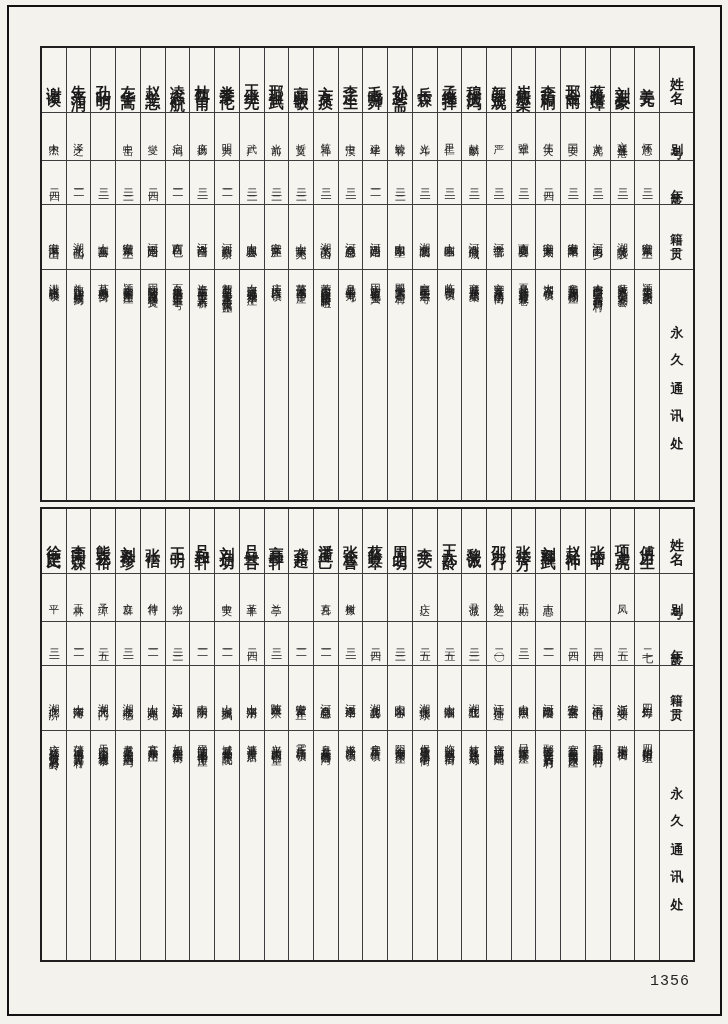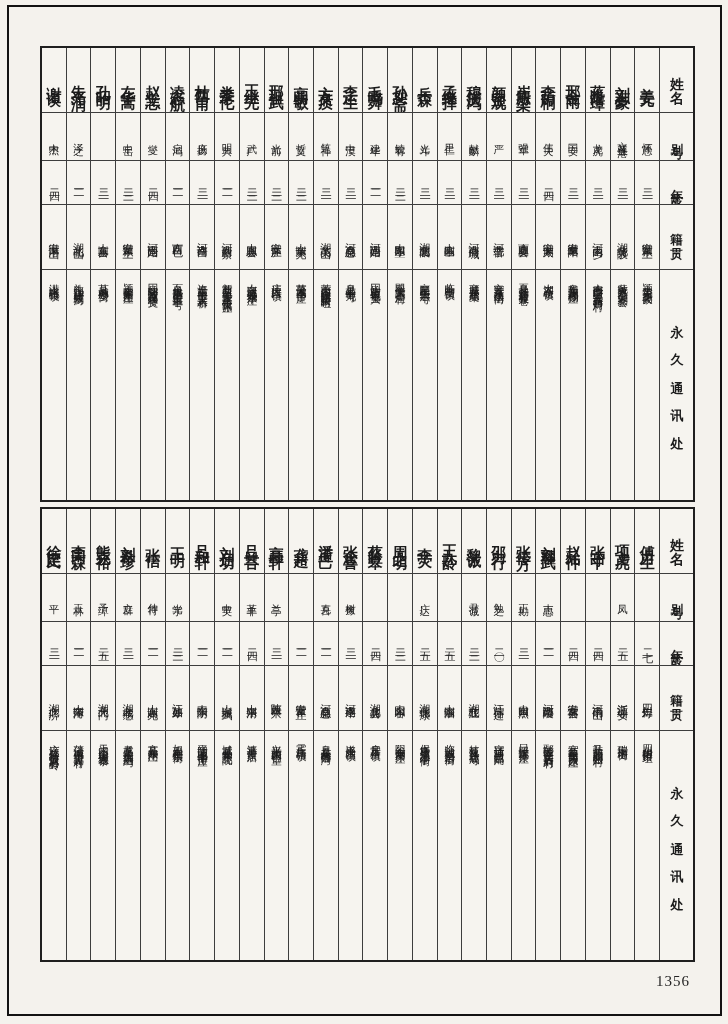--- a/index.html
+++ b/index.html
@@ -80,21 +80,21 @@
   .header-col .cell.age .vt{font-size:12.5px;letter-spacing:4px;}
   .header-col .cell.origin .vt{font-size:12.5px;letter-spacing:14px;}
   .header-col .cell.address{align-items:center;padding-top:0;}
   .header-col .cell.address .vt{font-size:13px;letter-spacing:28px;line-height:14px;}
   .page-number{
     position:absolute;
     right:38px;bottom:34px;
     font-size:15px;
     letter-spacing:1px;
     color:#242424;
-    font-family:Liberation Serif, serif;
+    font-family:Liberation Mono, monospace;
   }
 </style>
 </head>
 <body>
 
 <div class="page">
   <div class="scan-frame"></div>
 
   <div class="table">
 

